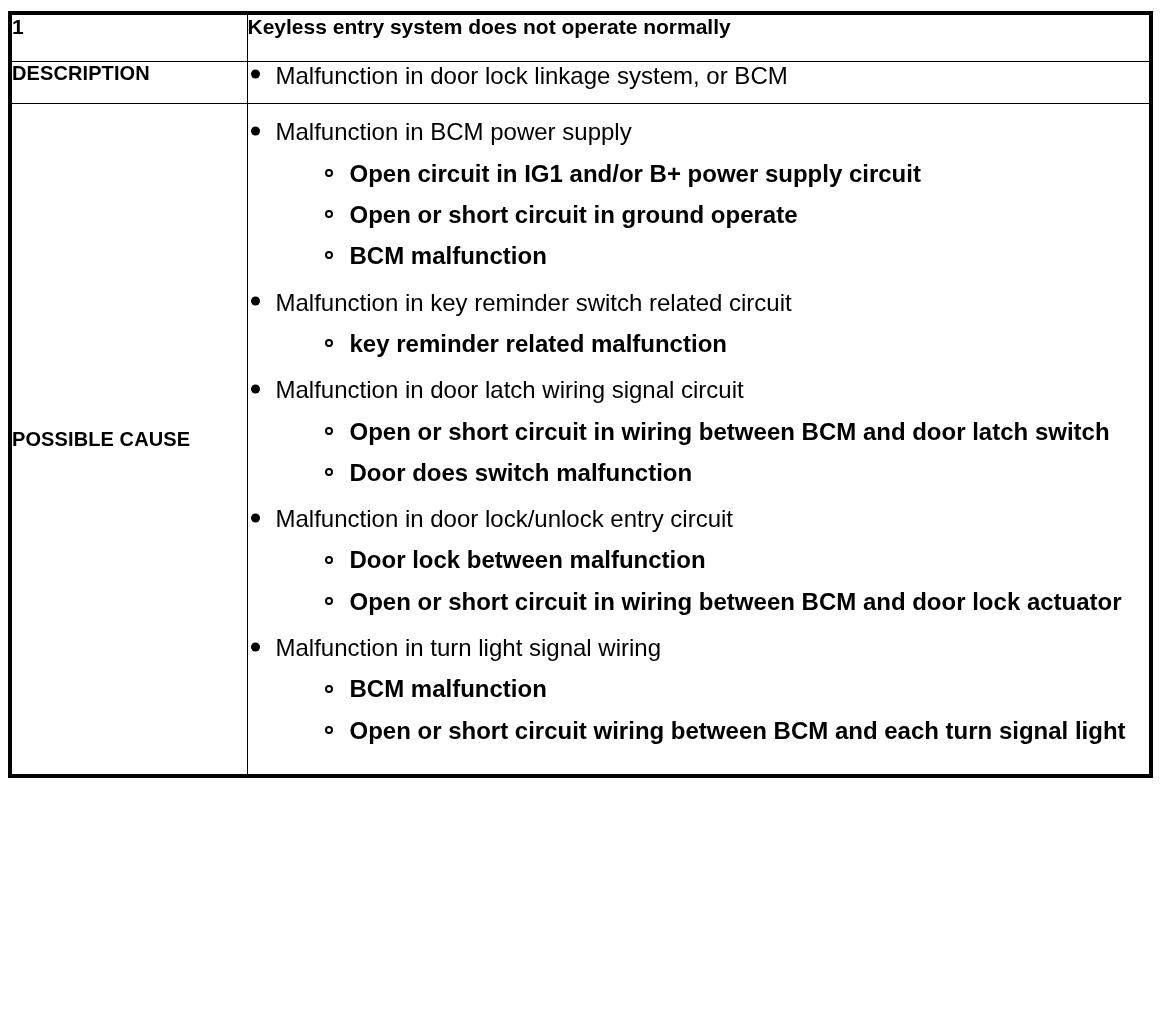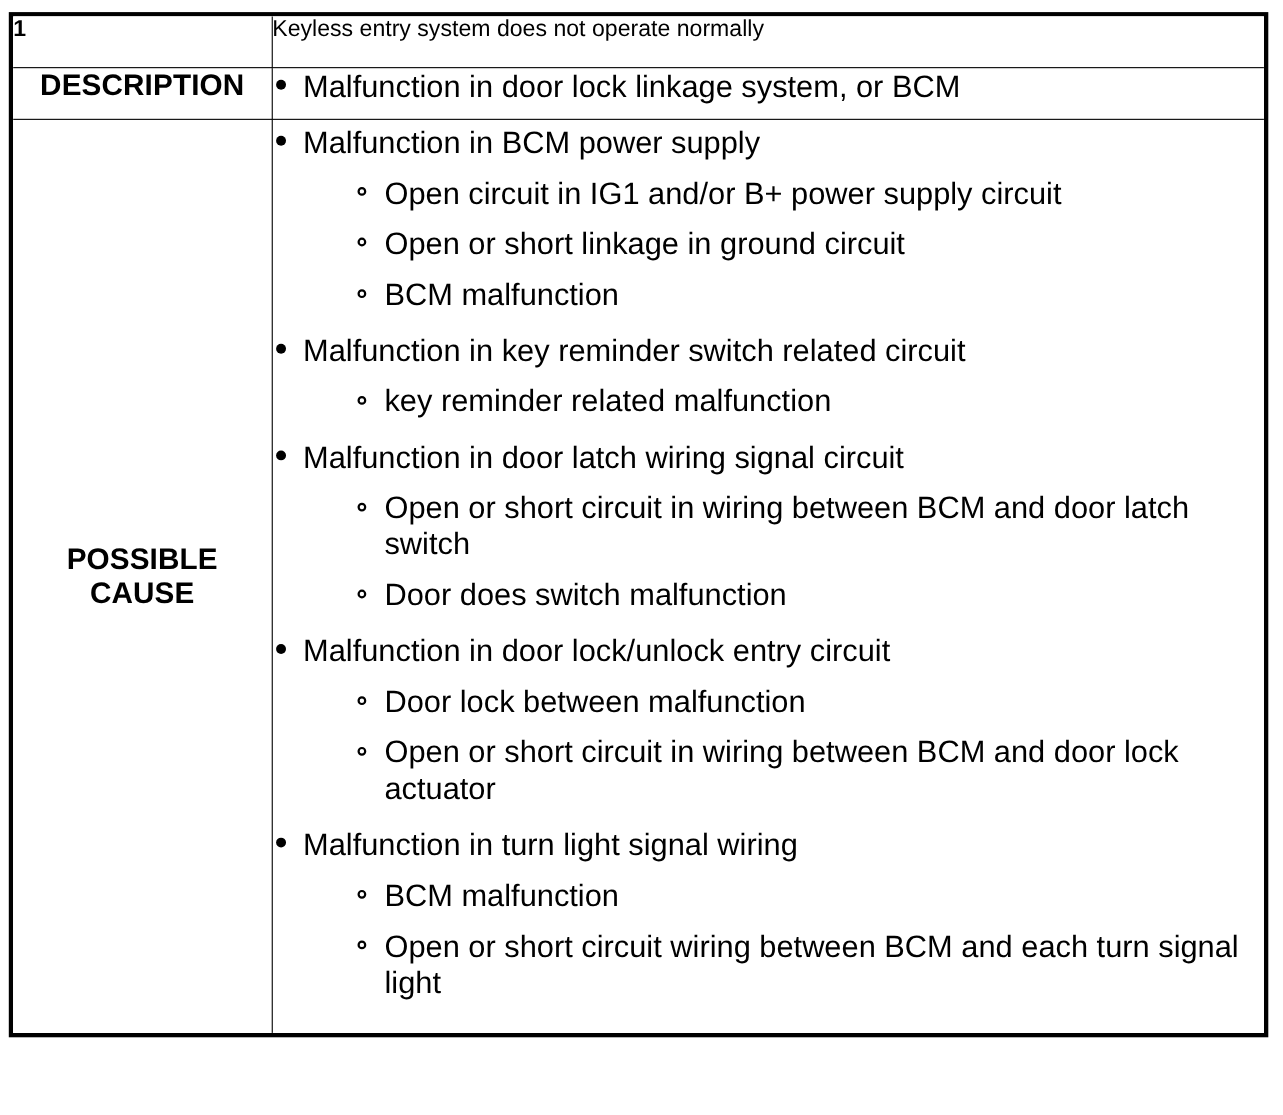--- a/index.html
+++ b/index.html
@@ -61,50 +61,49 @@
   
   .cell-code {
     height: 46px;
     font-weight: bold;
     font-size: 21px;
     padding: 6px 0 0 6px;
     line-height: 1.1;
   }
   .cell-title {
     height: 46px;
-    font-weight: normal;
+    font-weight: bold;
     font-size: 21px;
     padding: 7px 0 0 7px;
     line-height: 1.1;
     white-space: nowrap;
   }
 
   
   .cell-rowlabel {
     font-weight: bold;
-    font-size: 27px;
+    font-size: 20px;
     padding: 8px 0 0 6px;
     line-height: 1.15;
     letter-spacing: 0.1px;
-    text-align: center;
   }
   .cell-rowlabel.mid {
     vertical-align: middle;
     padding-top: 0;
     margin-top: 44px;
   }
 
   
   .cell-content {
     padding: 9px 10px 12px 44px;
-    font-size: 28px;
+    font-size: 24px;
     line-height: 1.18;
   }
   .cell-content.tall {
-    padding-top: 4px;
+    padding-top: 14px;
     padding-bottom: 16px;
   }
 
   ul.blist {
     list-style: none;
     margin: 0;
     padding: 0;
   }
 
   li.bitem {
@@ -129,20 +128,21 @@
     border-radius: 50%;
     background: #000000;
     transform: translateY(-50%);
   }
 
   
   li.lvl2 {
     padding-left: 27px;
     margin-left: 75px;
     margin-bottom: 13px;
+    font-weight: bold;
   }
   li.lvl2 > .marker {
     position: absolute;
     left: 2px;
     top: 0.55em;
     width: 8px;
     height: 8px;
     border-radius: 50%;
     border: 2px solid #000000;
     background: transparent;
@@ -191,21 +191,21 @@
               <li class="bitem lvl1">
                 <span class="marker"></span>
                 <span class="btext">Malfunction in BCM power supply</span>
               </li>
               <li class="bitem lvl2">
                 <span class="marker"></span>
                 <span class="btext">Open circuit in IG1 and/or B+ power supply circuit</span>
               </li>
               <li class="bitem lvl2">
                 <span class="marker"></span>
-                <span class="btext">Open or short linkage in ground circuit</span>
+                <span class="btext">Open or short circuit in ground operate</span>
               </li>
               <li class="bitem lvl2 last-in-grp">
                 <span class="marker"></span>
                 <span class="btext">BCM malfunction</span>
               </li>
 
               <li class="bitem lvl1">
                 <span class="marker"></span>
                 <span class="btext">Malfunction in key reminder switch related circuit</span>
               </li>

